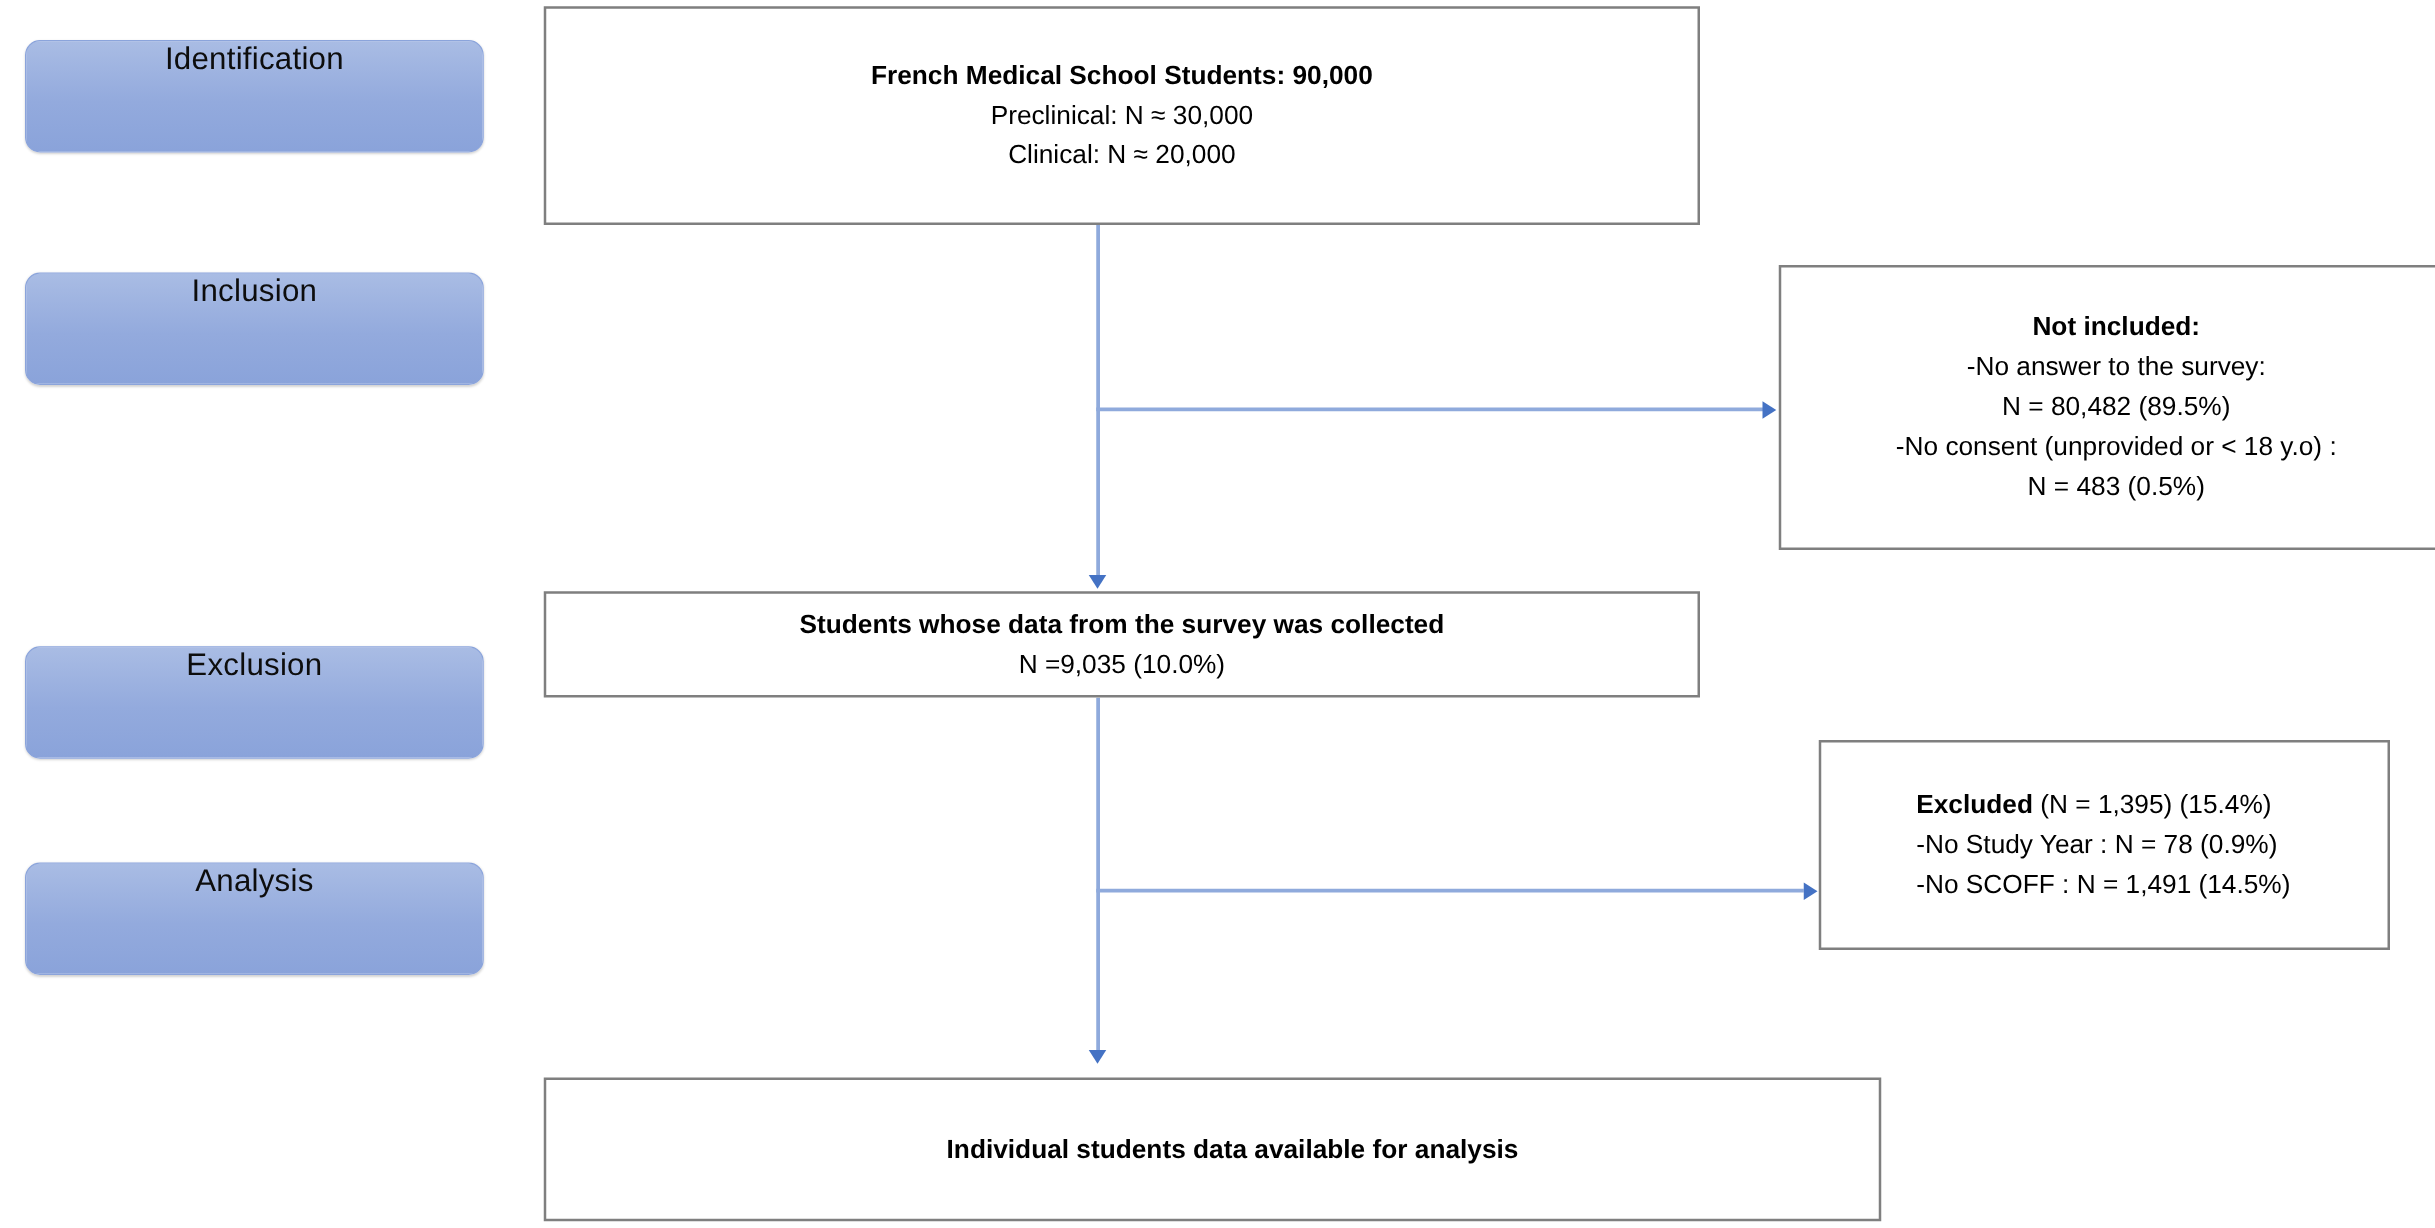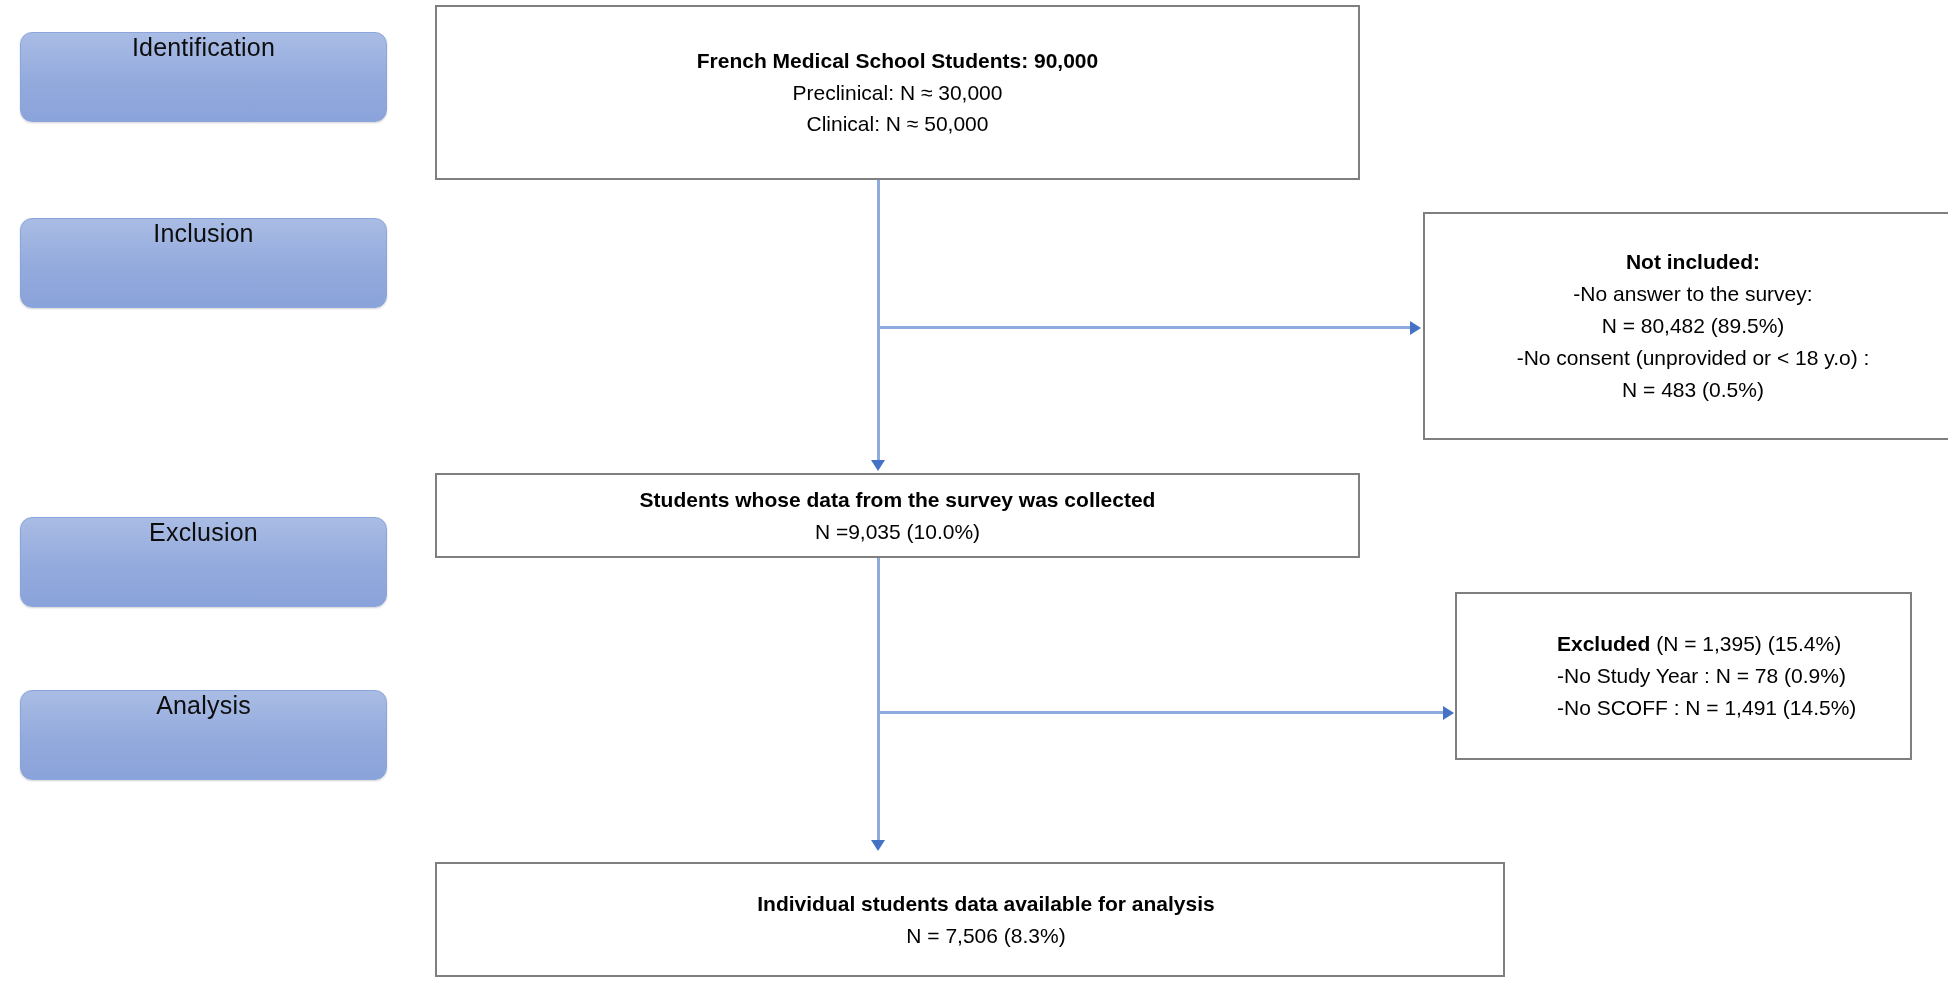--- a/index.html
+++ b/index.html
@@ -45,21 +45,21 @@
     display: flex;
     flex-direction: column;
     justify-content: center;
   }
   .box .line {
     font-size: 21px;
     line-height: 1.52;
     white-space: nowrap;
   }
   .center .line { text-align: center; }
-  .leftish { padding-left: 100px; }
+  .leftish { padding-left: 76px; }
   .leftish .line { text-align: left; }
   .b { font-weight: bold; }
 
   
   .vline {
     position: absolute;
     width: 3px;
     background: #8faadc;
   }
   .hline {
@@ -111,21 +111,21 @@
 
   <div class="vline" style="left:877px; top:558px; height:285px;"></div>
   <div class="arrow-down" style="left:871px; top:840px;"></div>
 
   <div class="hline" style="left:877px; top:711px; width:566px;"></div>
   <div class="arrow-right" style="left:1443px; top:706px;"></div>
 
   <div class="box center" style="left:435px; top:5px; width:925px; height:175px;">
     <div class="line b">French Medical School Students: 90,000</div>
     <div class="line">Preclinical: N ≈ 30,000</div>
-    <div class="line">Clinical: N ≈ 50,000</div>
+    <div class="line">Clinical: N ≈ 20,000</div>
   </div>
 
   <div class="box center" style="left:1423px; top:212px; width:540px; height:228px;">
     <div class="line b">Not included:</div>
     <div class="line">-No answer to the survey:</div>
     <div class="line">N = 80,482 (89.5%)</div>
     <div class="line">-No consent (unprovided or &lt; 18 y.o) :</div>
     <div class="line">N = 483 (0.5%)</div>
   </div>
 
@@ -137,16 +137,15 @@
   <div class="box leftish" style="left:1455px; top:592px; width:457px; height:168px;">
     <div class="line">
       <span class="b">Excluded</span><span> (N = 1,395)  (15.4%)</span>
     </div>
     <div class="line">-No Study Year : N = 78 (0.9%)</div>
     <div class="line">-No SCOFF : N = 1,491 (14.5%)</div>
   </div>
 
   <div class="box center" style="left:435px; top:862px; width:1070px; height:115px;padding-left:32px;">
     <div class="line b">Individual students data available for analysis</div>
-    <div class="line">N = 7,506 (8.3%)</div>
   </div>
 
 </div>
 
 </body></html>

